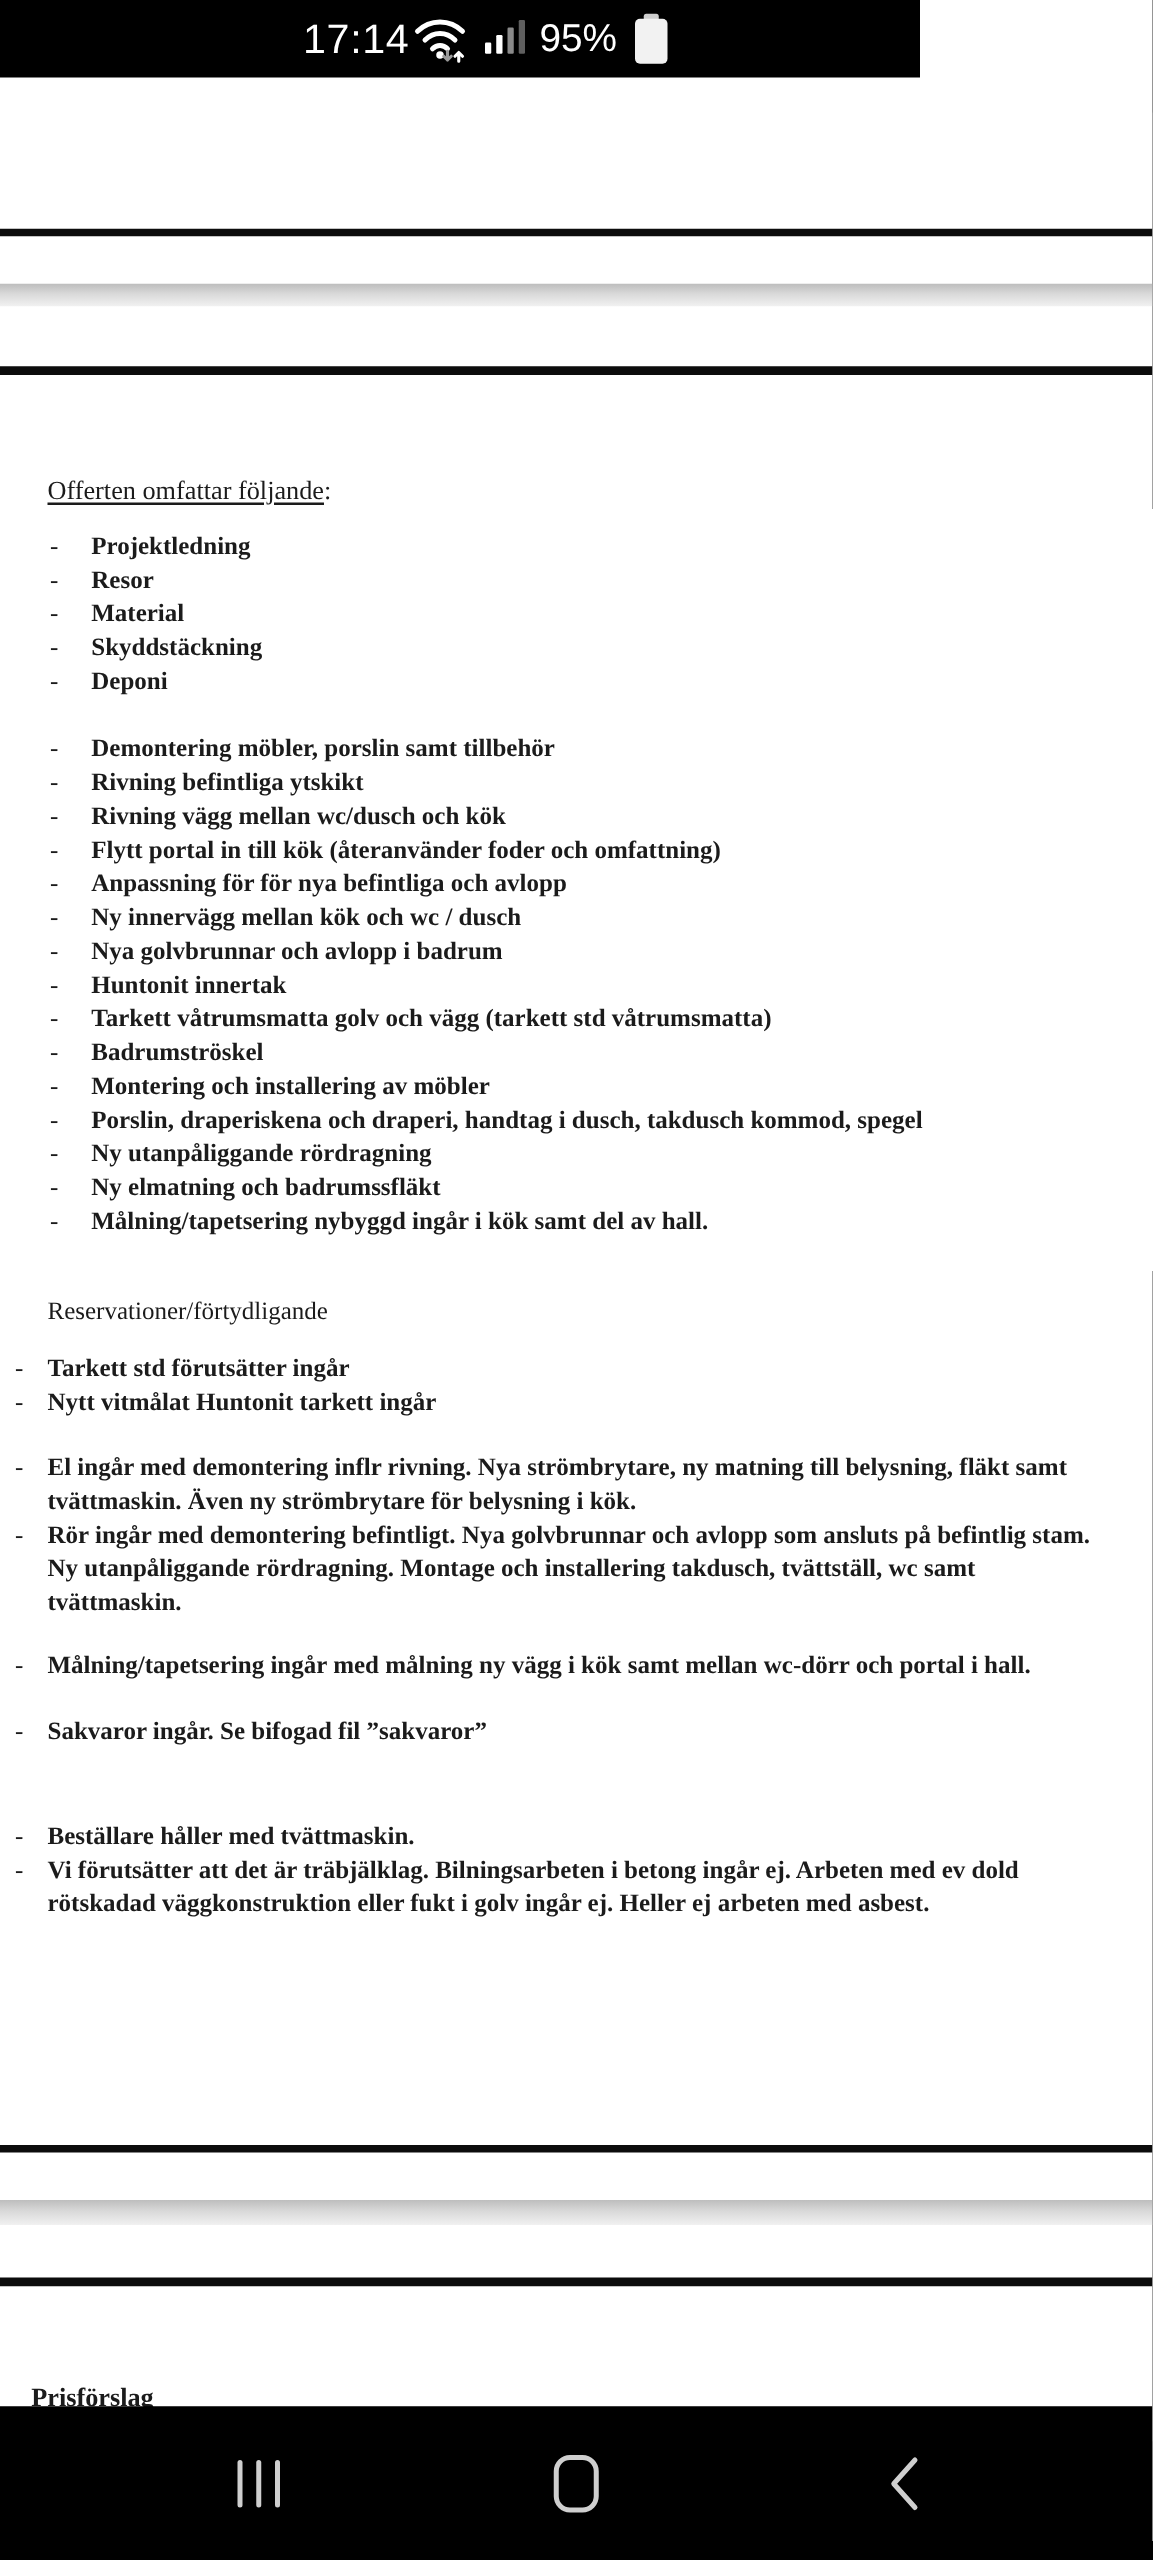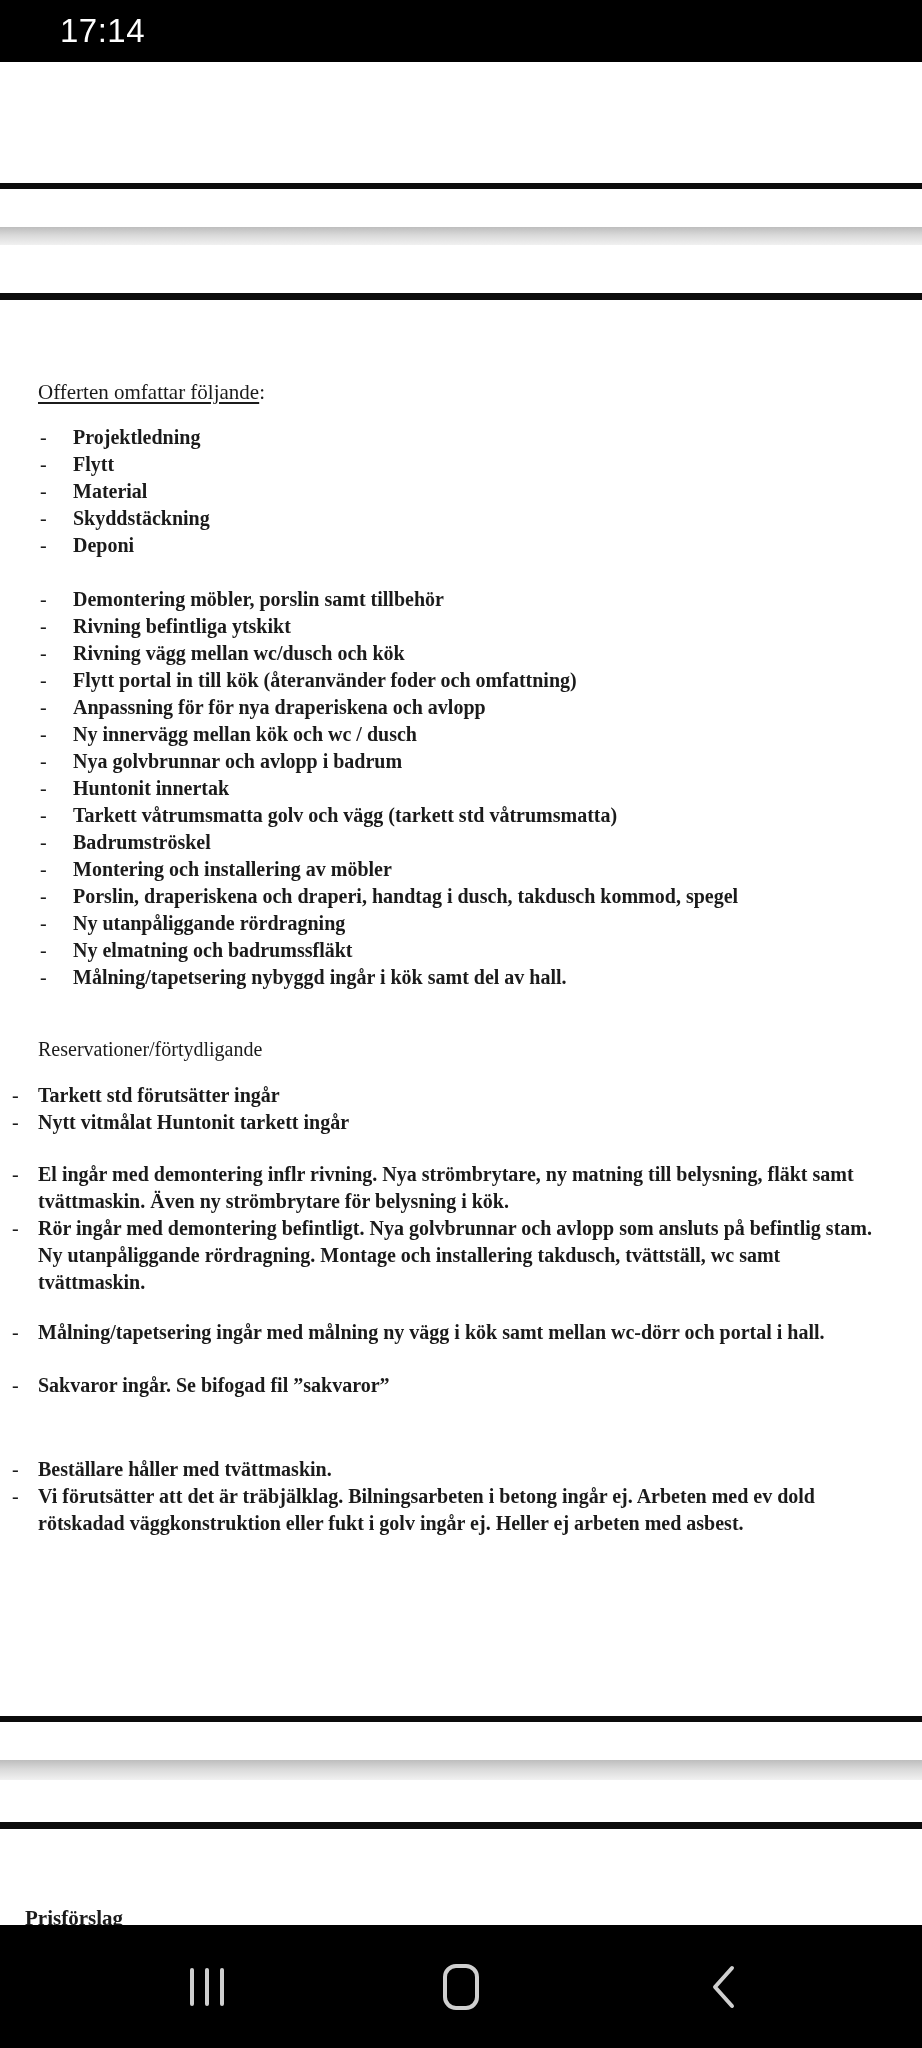--- a/index.html
+++ b/index.html
@@ -11,23 +11,23 @@
     margin: 0 auto;
     background: #ffffff;
     overflow: hidden;
     font-family: "Liberation Serif", serif;
     color: #1b1b1b;
   }
 
   
   .status-bar {
     position: absolute; top: 0; left: 0;
-    width: 922px; height: 62px;
+    width: 736px; height: 62px;
     background: #000;
-    display: flex; align-items: center; justify-content: flex-start;
+    display: flex; align-items: center; justify-content: center;
     padding: 0 20px 0 60px;
     font-family: "Liberation Sans", sans-serif;
     color: #fff;
   }
   .status-time { font-size: 33px; letter-spacing: 0.5px; }
   .status-icons { display: flex; align-items: center; gap: 12px; }
   .sig-bars { display: flex; align-items: flex-end; gap: 4px; height: 30px; padding-bottom: 3px;}
   .sig-bars i { display: block; width: 5px; border-radius: 1px; }
   .sig-b1 { height: 9px;  background: #fff; }
   .sig-b2 { height: 15px; background: #fff; }
@@ -74,40 +74,61 @@
   .home-glyph { width: 36px; height: 46px; border: 4px solid #cfcfcf; border-radius: 13px; }
   .back-glyph { width: 26px; height: 44px; }
 </style>
 </head>
 <body>
 
 <div class="screen">
 
   <header class="status-bar">
     <span class="status-time">17:14</span>
+    <span class="status-icons">
+      <svg class="wifi" width="48" height="40" viewBox="0 0 48 40">
+        <path d="M6 14 C16 4, 32 4, 42 14" fill="none" stroke="#ffffff" stroke-width="4" stroke-linecap="round"></path>
+        <path d="M12 21 C19 14, 29 14, 36 21" fill="none" stroke="#ffffff" stroke-width="4" stroke-linecap="round"></path>
+        <path d="M18 28 C21.5 24.5, 26.5 24.5, 30 28" fill="none" stroke="#ffffff" stroke-width="4" stroke-linecap="round"></path>
+        <circle cx="24" cy="33" r="3" fill="#ffffff"></circle>
+        <path d="M30 30 v7 m0 0 l-3 -3 m3 3 l3 -3" stroke="#9a9a9a" stroke-width="2.5" fill="none" stroke-linecap="round"></path>
+        <path d="M39 38 v-7 m0 0 l-3 3 m3 -3 l3 3" stroke="#ffffff" stroke-width="2.5" fill="none" stroke-linecap="round"></path>
+      </svg>
+      <span class="sig-bars">
+        <i class="sig-b1"></i>
+          <i class="sig-b2"></i>
+          <i class="sig-b3"></i>
+          <i class="sig-b4"></i>
+      </span>
+      <span class="batt-pct">95%</span>
+      <span class="battery">
+        <span class="cap"></span>
+          <span class="body"></span>
+      </span>
+    </span>
   </header>
 
   <main class="viewer">
 
     <div class="sep-line" style="top:93px;height:6px;"></div>
     <div class="sep-band" style="top:137px;height:18px;"></div>
     <div class="sep-line" style="top:203px;height:7px;"></div>
 
     <h2 class="doc-h1" style="top:290px;">
       <span class="u">Offerten omfattar följande</span><span>:</span>
     </h2>
 
     <div class="list list-offer" style="top:334px;">
       <div class="li">
           <span class="dash">-</span>
           <span class="txt">Projektledning</span>
         </div>
       <div class="li">
           <span class="dash">-</span>
-          <span class="txt">Flytt</span>
+          <span class="txt">Resor</span>
         </div>
       <div class="li">
           <span class="dash">-</span>
           <span class="txt">Material</span>
         </div>
       <div class="li">
           <span class="dash">-</span>
           <span class="txt">Skyddstäckning</span>
         </div>
       <div class="li">
@@ -128,21 +149,21 @@
       <div class="li">
           <span class="dash">-</span>
           <span class="txt">Rivning vägg mellan wc/dusch och kök</span>
         </div>
       <div class="li">
           <span class="dash">-</span>
           <span class="txt">Flytt portal in till kök (återanvänder foder och omfattning)</span>
         </div>
       <div class="li">
           <span class="dash">-</span>
-          <span class="txt">Anpassning för för nya draperiskena och avlopp</span>
+          <span class="txt">Anpassning för för nya befintliga och avlopp</span>
         </div>
       <div class="li">
           <span class="dash">-</span>
           <span class="txt">Ny innervägg mellan kök och wc / dusch</span>
         </div>
       <div class="li">
           <span class="dash">-</span>
           <span class="txt">Nya golvbrunnar och avlopp i badrum</span>
         </div>
       <div class="li">

